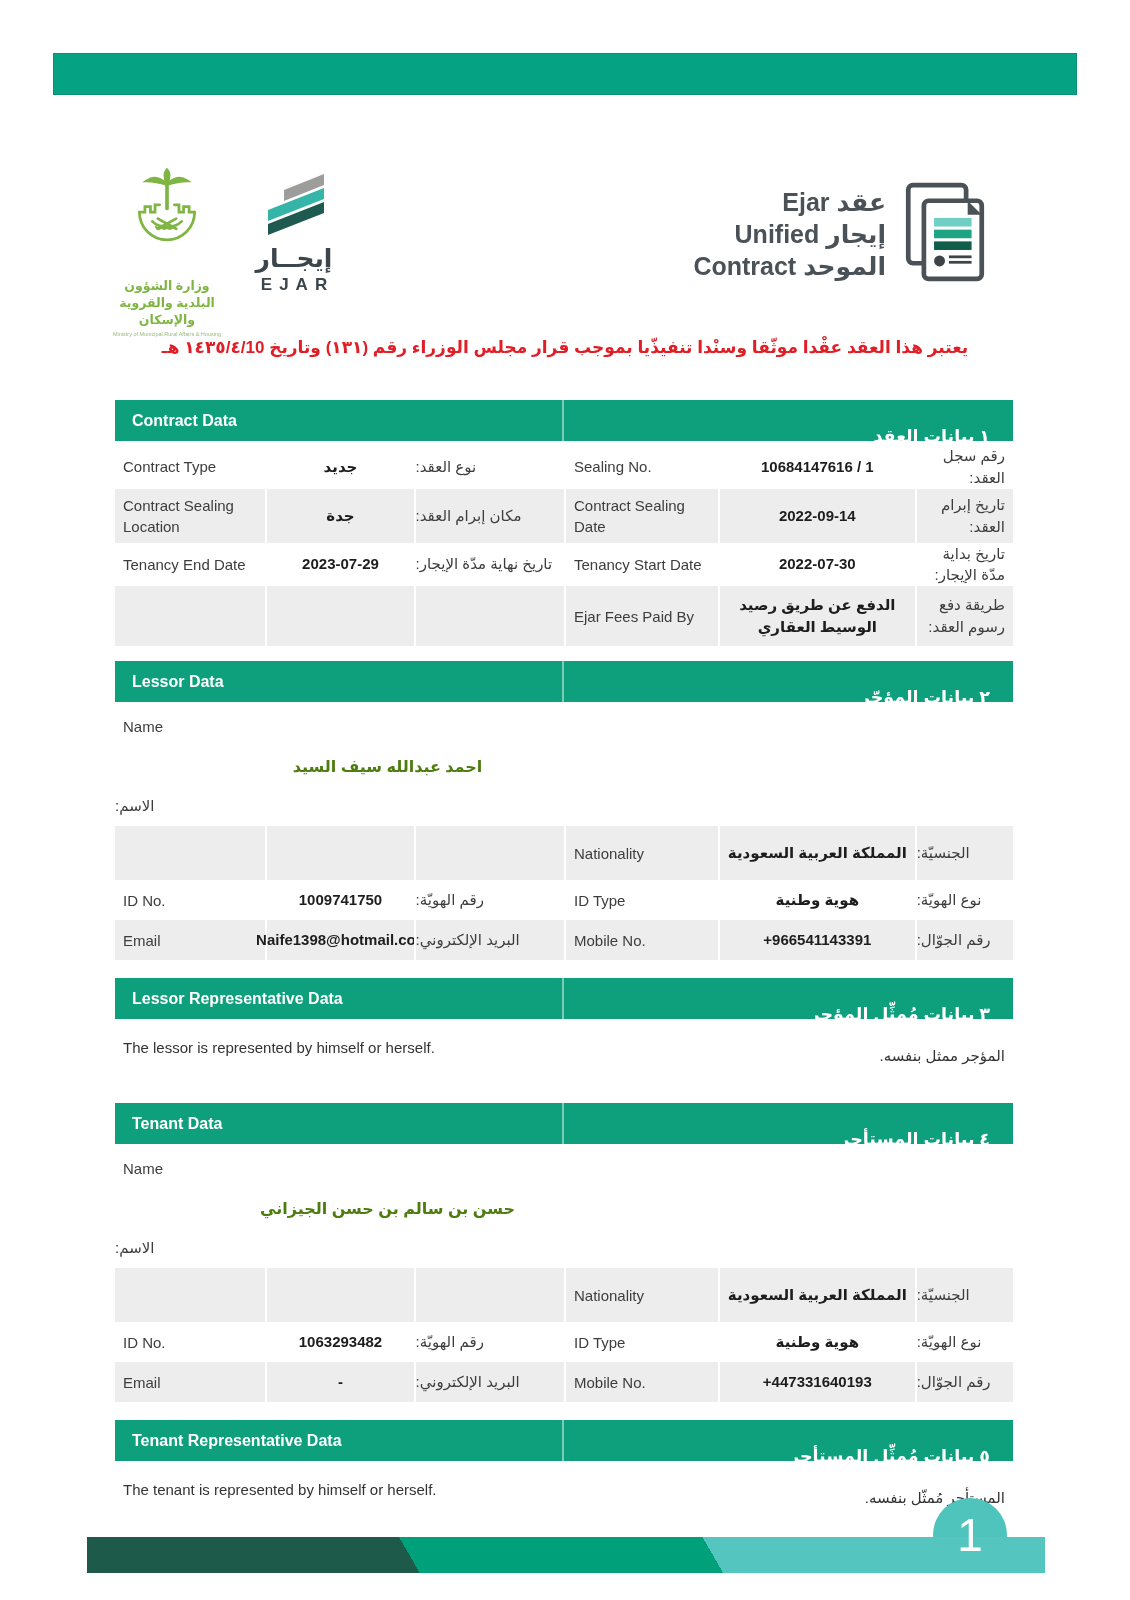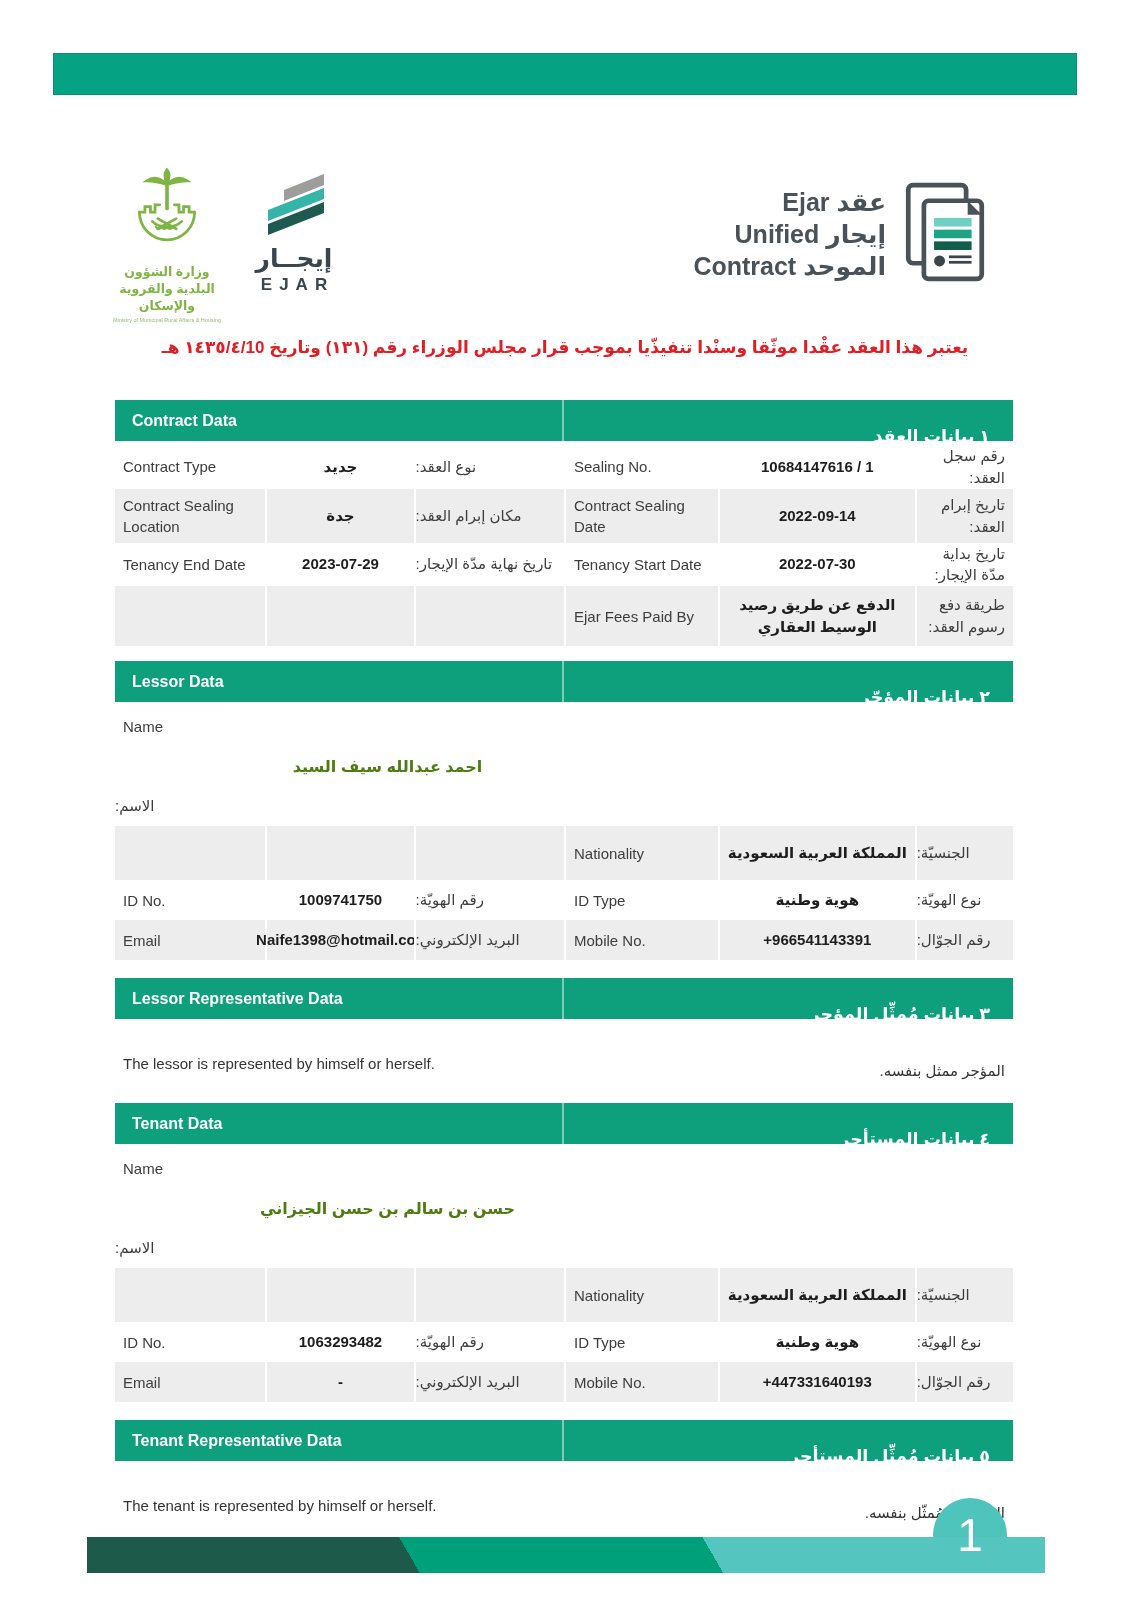--- a/index.html
+++ b/index.html
@@ -7,21 +7,21 @@
   body { font-family:"Liberation Sans","DejaVu Sans",sans-serif; color:#2c2c2c; }
   .page { position:relative; width:1130px; height:1600px; background:#ffffff; overflow:hidden; margin:0 auto; }
 
   
   .top-bar { position:absolute; left:53px; top:53px; width:1024px; height:42px; background:#05a284; border:1px solid #0b8f77; }
 
   
   .logos { position:absolute; left:108px; top:168px; width:880px; height:135px; display:flex; justify-content:space-between; align-items:flex-start; }
   .logo-left { display:flex; gap:26px; align-items:flex-start; }
   .ministry { width:118px; text-align:center; }
-  .ministry-text-ar { color:#7fb543; font-weight:bold; font-size:12.5px; line-height:1.35; direction:rtl; margin-top:0; }
+  .ministry-text-ar { color:#7fb543; font-weight:bold; font-size:12.5px; line-height:1.35; direction:rtl; margin-top:14px; }
   .ministry-text-en { color:#9ab97a; font-size:5.5px; margin-top:2px; }
   .ejar-block { width:84px; text-align:center; padding-top:4px; }
   .ejar-ar { color:#3b454c; font-weight:bold; font-size:25px; margin-top:2px; direction:rtl; }
   .ejar-en { color:#3b454c; font-weight:bold; font-size:17px; letter-spacing:7px; margin-top:2px; text-indent:7px; }
 
   .logo-right { display:flex; align-items:center; gap:16px; padding-top:12px; }
   .uc-text { text-align:right; color:#4a5157; font-weight:bold; font-size:25px; line-height:32px; }
   .uc-line { white-space:nowrap; }
 
   
@@ -50,21 +50,21 @@
   .h60 .cell { min-height:60px; }
 
   
   .full { display:flex; width:100%;flex-direction:column; }
   .full .cell { min-height:40px; }
   .f-lab-en { width:150px; padding-left:8px; font-size:15px; color:#3d3d3d; }
   .f-val { width:545px; justify-content:center; font-weight:bold; font-size:16px; color:#4d7c0f; direction:rtl; }
   .f-lab-ar { flex:1; justify-content:flex-end; padding-right:8px; font-size:15px; color:#3d3d3d; direction:rtl; }
 
   
-  .rep-body { display:flex; justify-content:space-between; align-items:center; padding:10px 8px 0 8px; min-height:72px;gap:16px; }
+  .rep-body { display:flex; justify-content:space-between; align-items:flex-start; padding:10px 8px 0 8px; min-height:72px;gap:16px; }
   .rep-en { width:340px; font-size:15px; color:#333; line-height:1.95; }
   .rep-ar { font-size:15px; color:#333; direction:rtl; padding-top:14px; }
 
   
   .sec + .sec { display:block; }
   .mt15 { margin-top:15px; } .mt18 { margin-top:18px; } .mt8 { margin-top:8px; } .mt10 { margin-top:10px; }
 
   
   .footer-bump { position:absolute; left:933px; top:1498px; width:74px; height:74px; border-radius:50%; background:#4fc4bd; z-index:1; }
   .footer-bar { position:absolute; left:87px; top:1537px; width:958px; height:36px; z-index:2;

